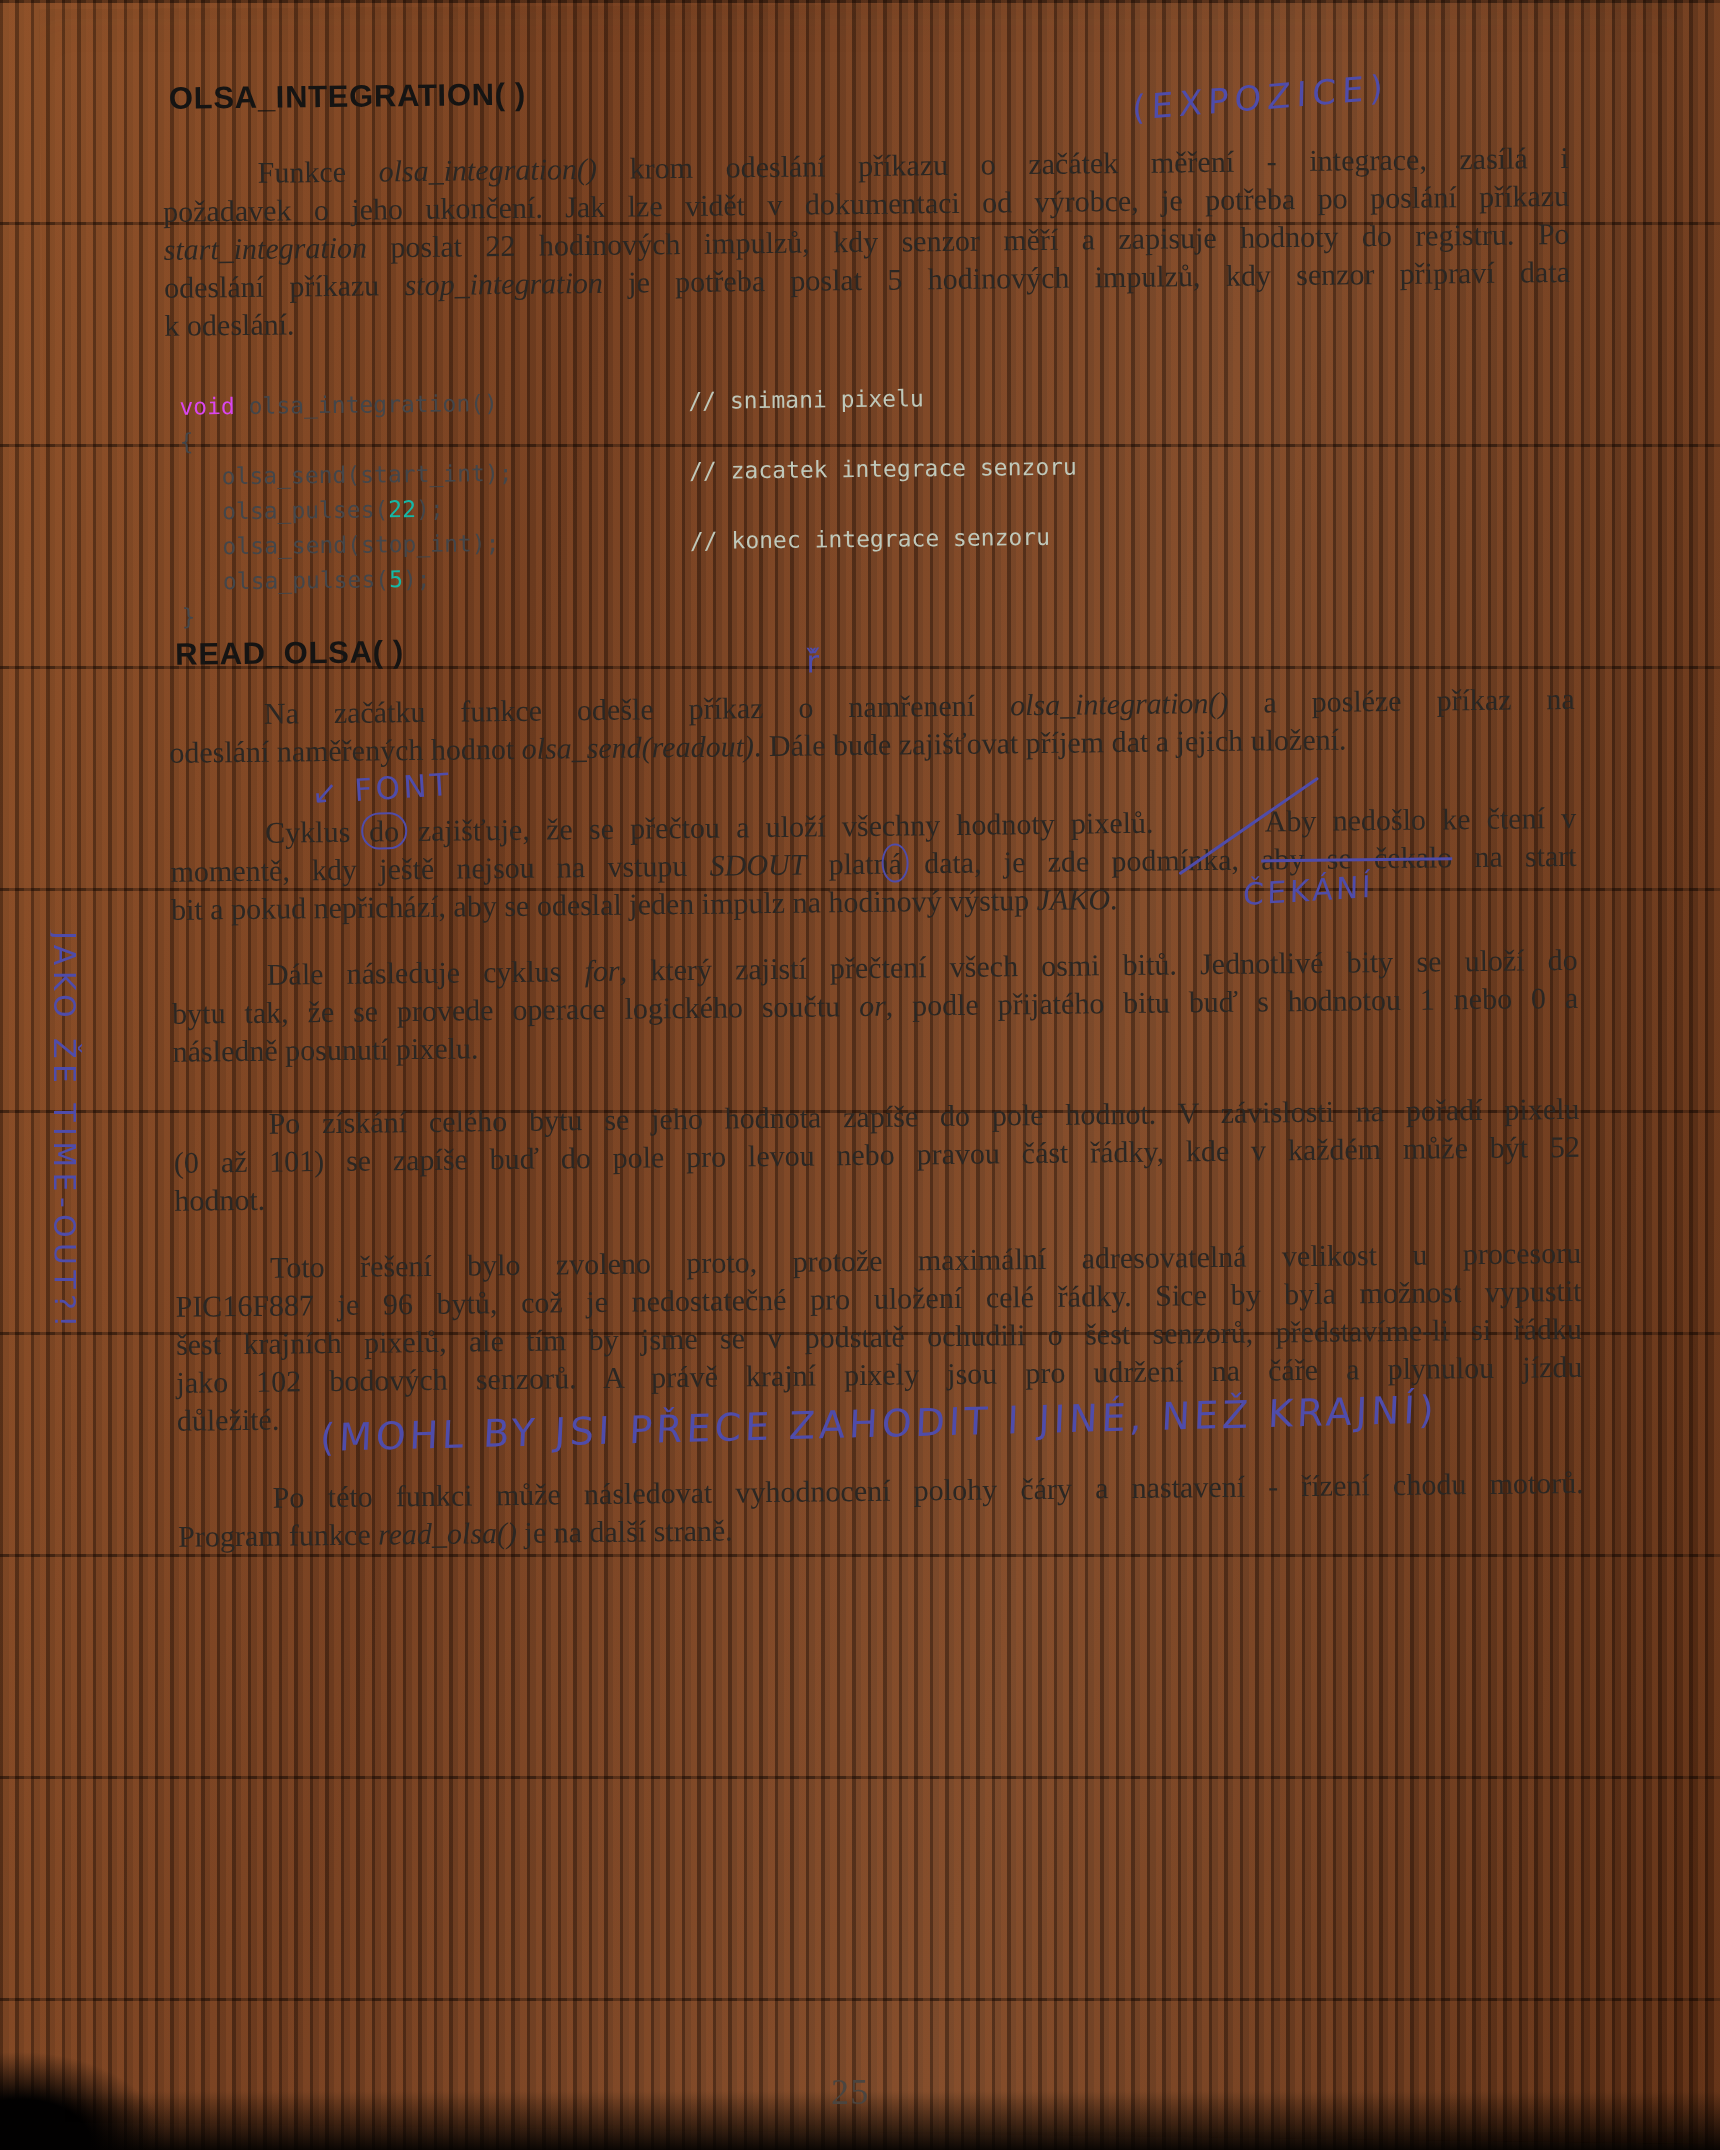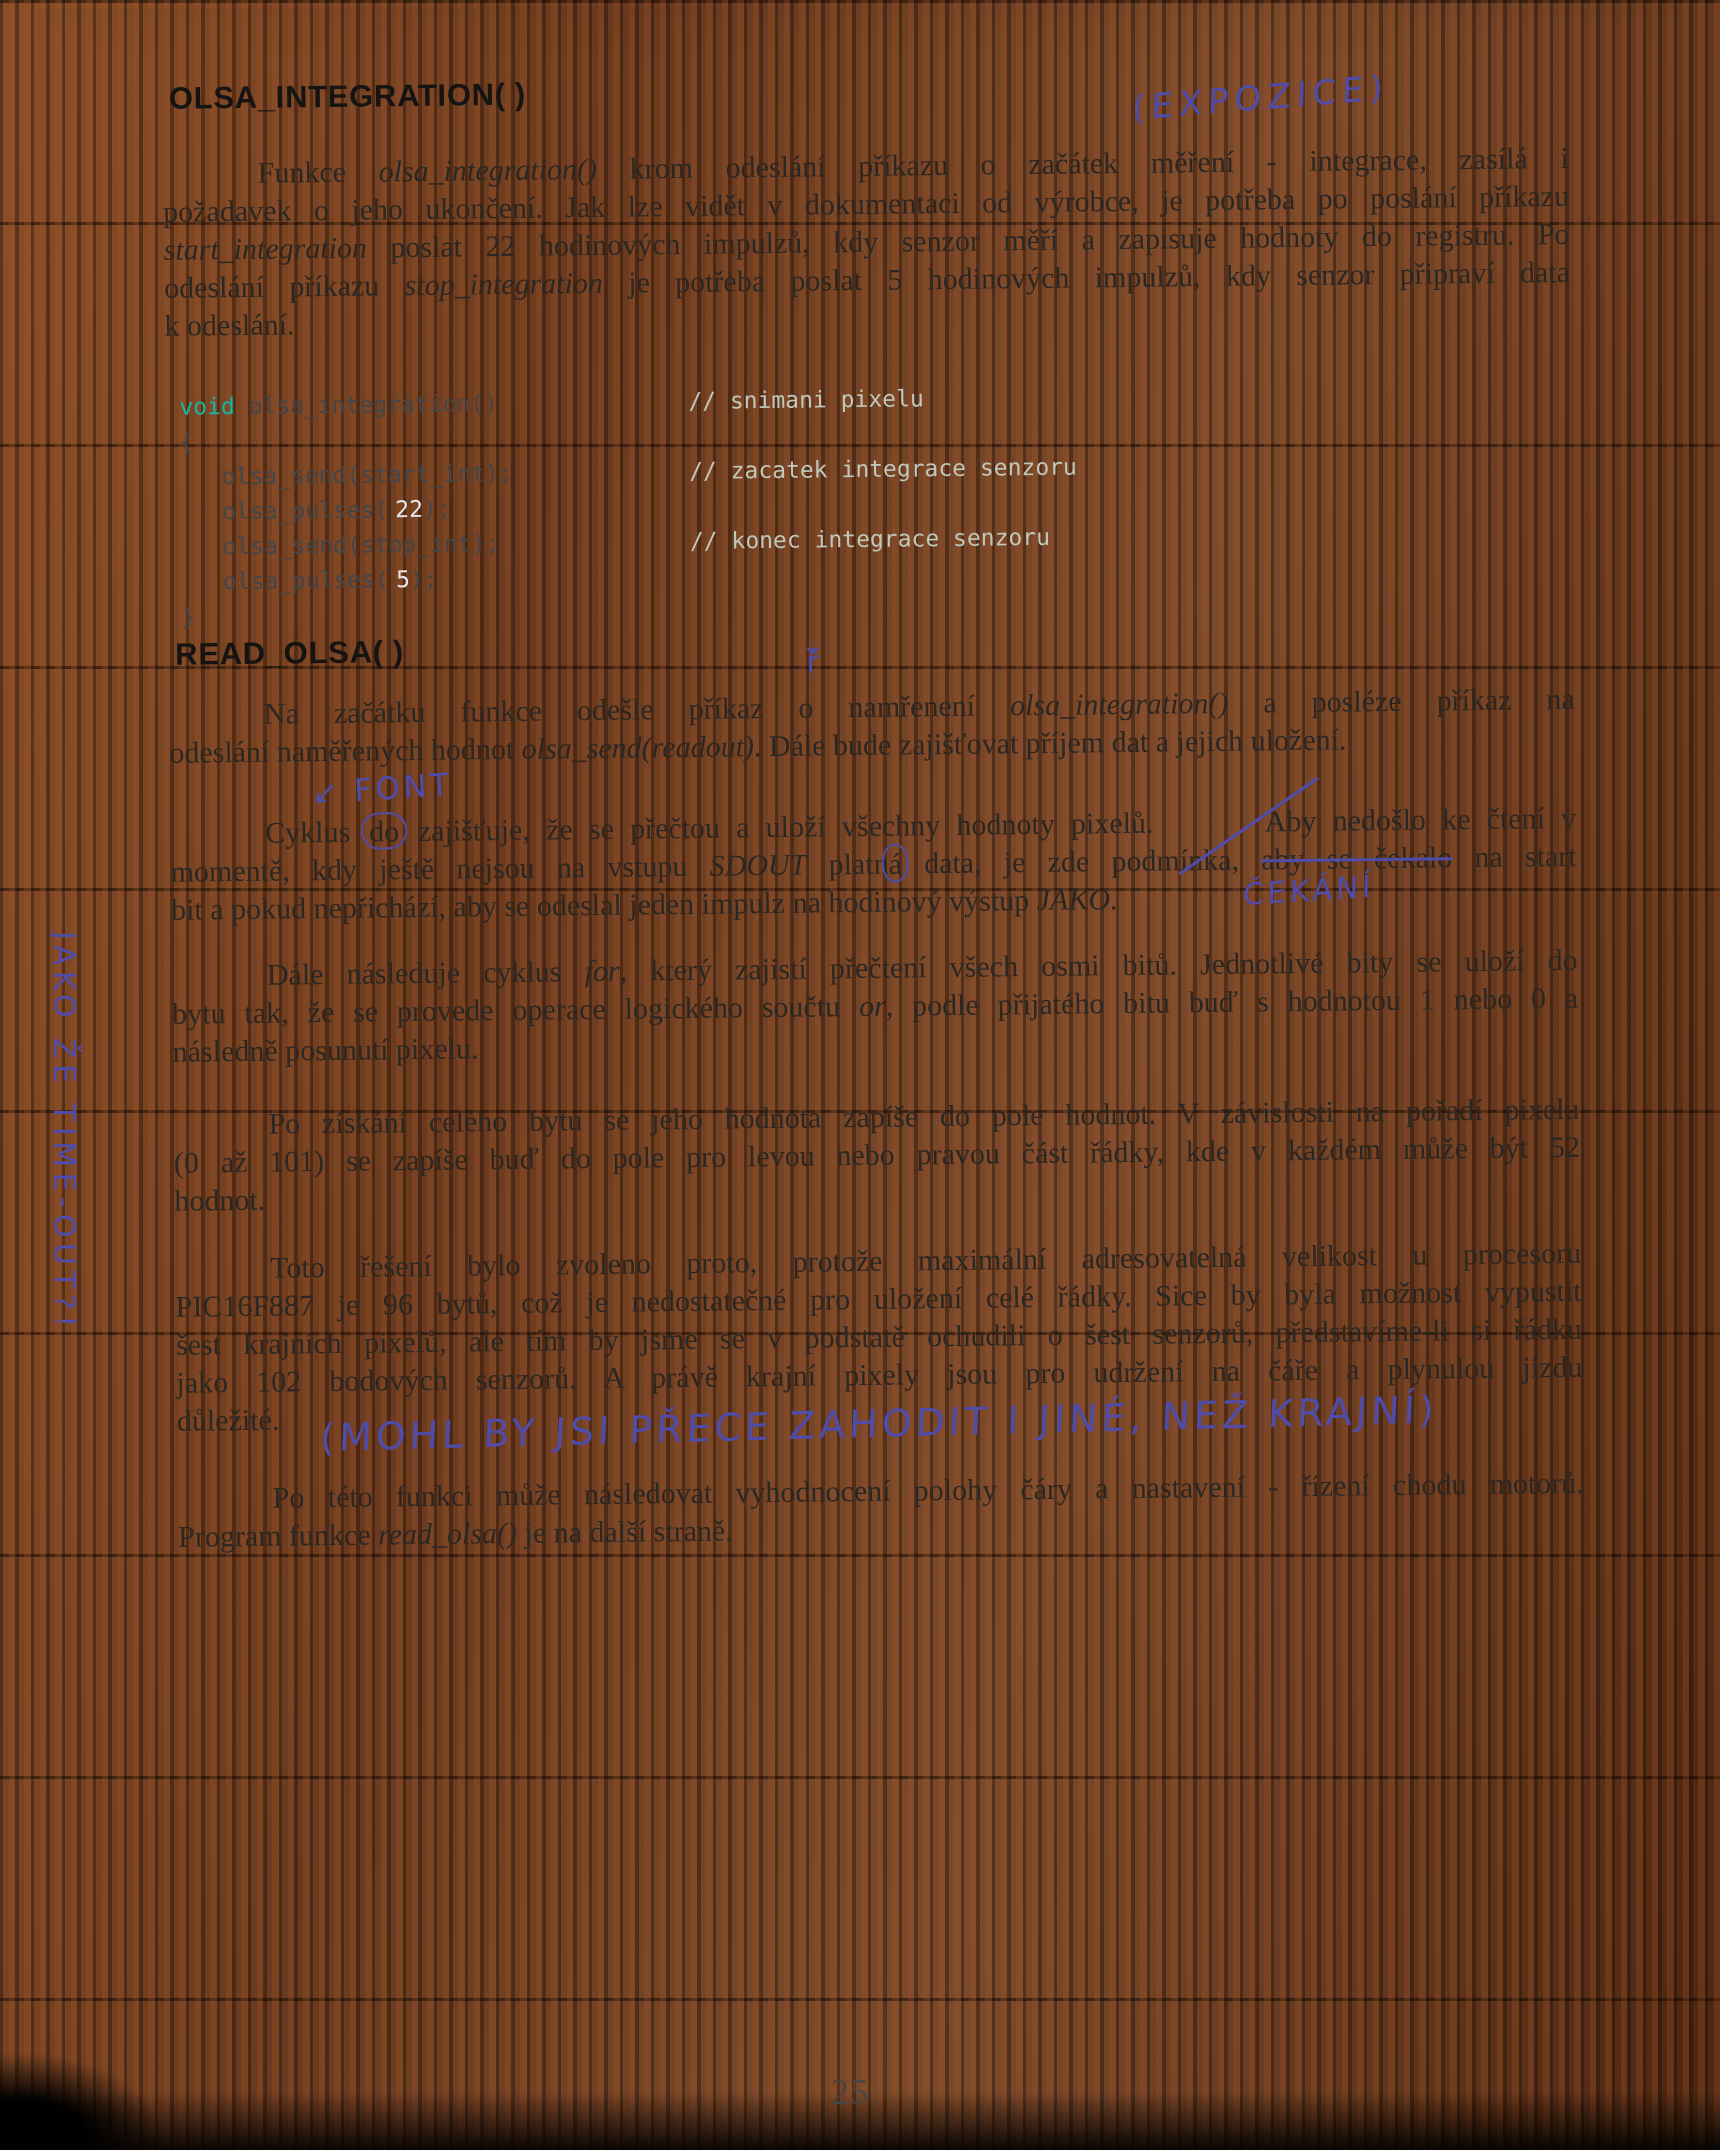--- a/index.html
+++ b/index.html
@@ -59,22 +59,22 @@
     content:"";position:absolute;left:-5.4px;top:58%;width:115%;height:2.7px;
     background:var(--ink);transform:rotate(-34deg);border-radius:2px;
   }
   
   .codeblock{
     position:absolute;left:187px;top:382px;width:1344px;
     font-family:"DejaVu Sans Mono", monospace;font-size:23px;line-height:35px;
   }
   .code-line{position:relative;white-space:pre;}
   .cd{color:#43464a;}
-  .kw{color:#14b8a6;}
-  .num{color:#e5e5e5;margin-left:7px;}
+  .kw{color:#d946ef;}
+  .num{color:#14b8a6;}
   .code-comment{position:absolute;left:509px;top:0;color:#bfc8ba;white-space:pre;}
   
   .hw{
     font-family:"DejaVu Sans", sans-serif;color:var(--ink);
     white-space:nowrap;
   }
   .ann{position:absolute;}
   .ann-expozice{left:1143px;top:82px;font-size:34px;letter-spacing:6px;transform:rotate(-4deg) skewX(-6deg);}
   .ann-r{left:811px;top:643px;font-size:31px;}
   .ann-font{left:315px;top:765px;font-size:31px;letter-spacing:3.4px;transform:rotate(-3deg);}

